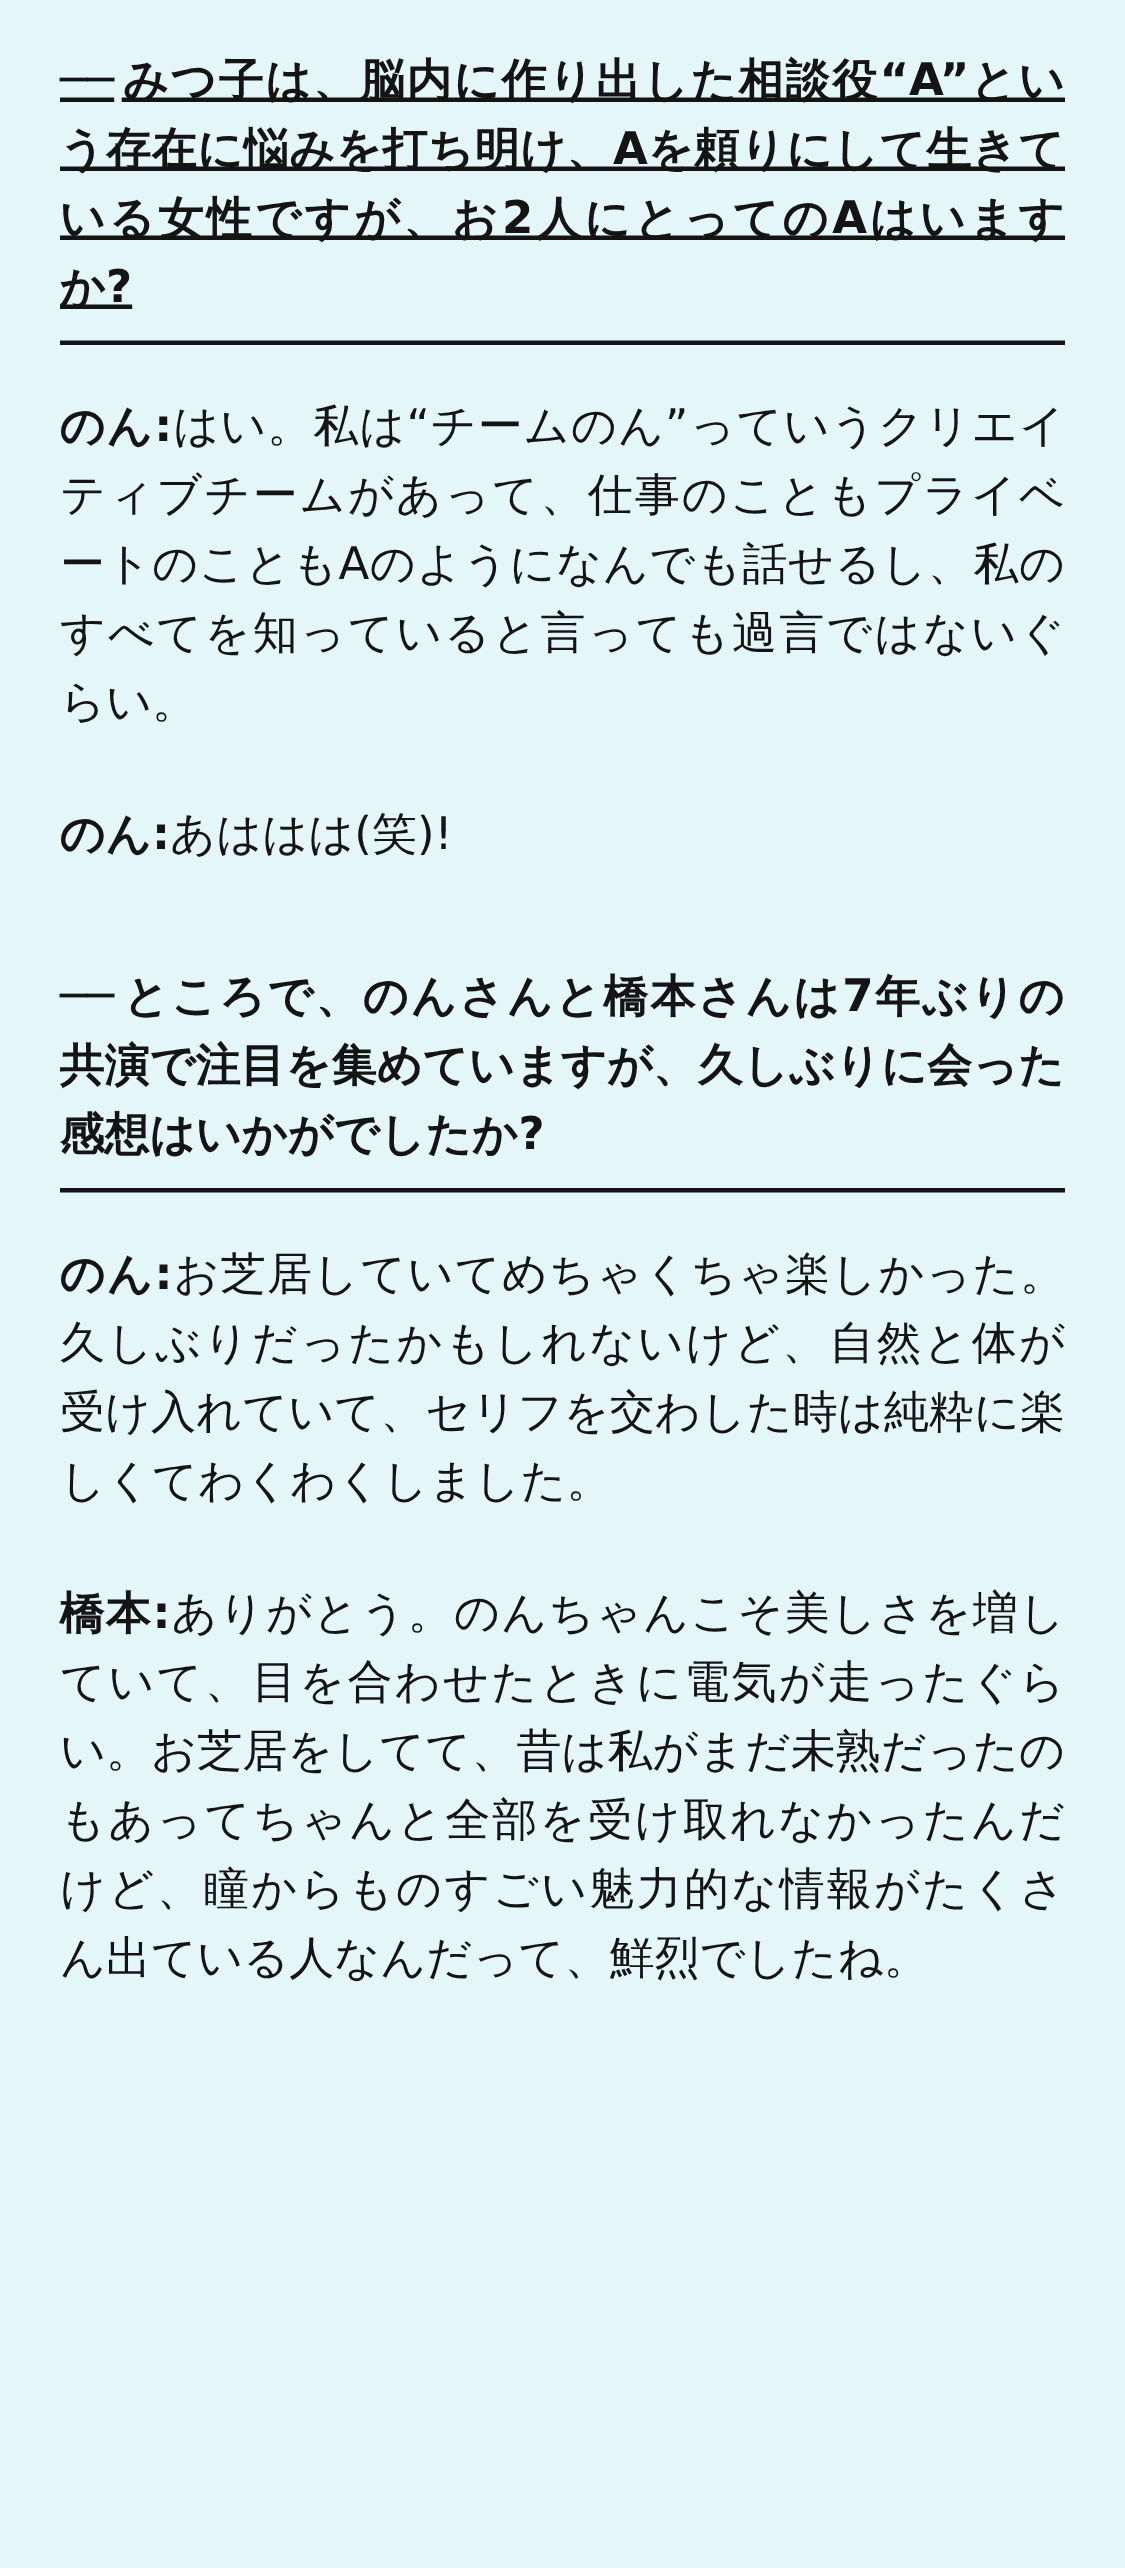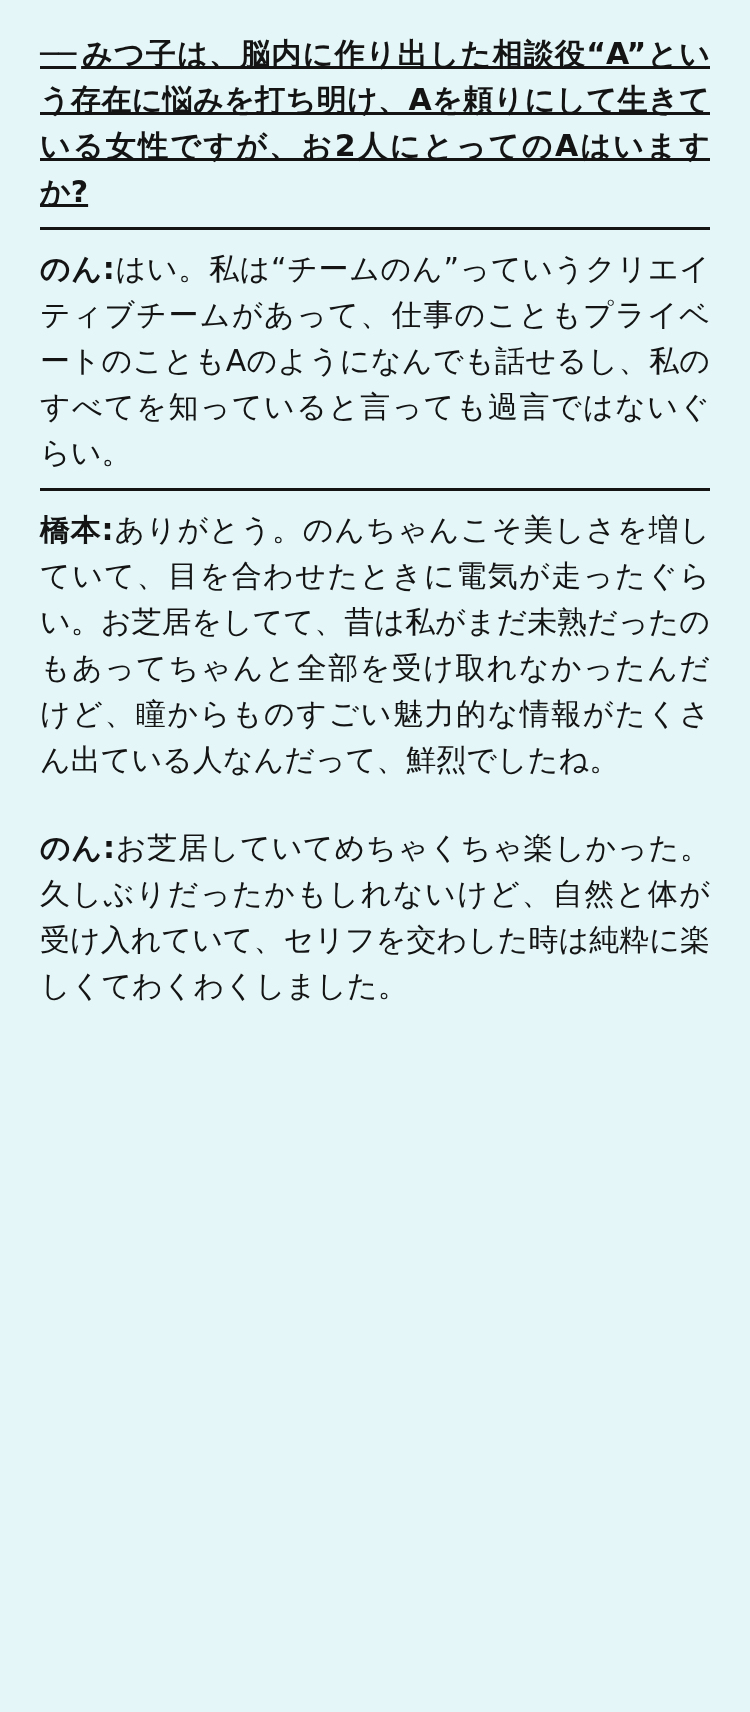--- a/index.html
+++ b/index.html
@@ -38,41 +38,43 @@
   .divider {
     border: none;
     height: 3px;
     width: 100%;
     background: var(--divider);
     margin: 12px 0 0 0;
   }
   .answer {
     margin: 42px 0 0 0;
   }
-  .divider + .answer { margin-top: 16px; }
+  .divider + .answer { margin-top: 32px; }
   .speaker { font-weight: 700; }
 </style>
 </head>
 <body>
 
 <main class="article">
 
   <section class="qa-section">
     <p class="question"><span class="question-dash">──</span><span>みつ子は、脳内に作り出した相談役“A”という存在に悩みを打ち明け、Aを頼りにして生きている女性ですが、お2人にとってのAはいますか?</span></p>
 
     <hr class="divider">
 
     <p class="answer"><span class="speaker">のん</span><span class="speaker">:</span><span>はい。私は“チームのん”っていうクリエイティブチームがあって、仕事のこともプライベートのこともAのようになんでも話せるし、私のすべてを知っていると言っても過言ではないぐらい。</span></p>
 
 
+    <p class="answer"><span class="speaker">のん</span><span class="speaker">:</span><span>あははは(笑)!</span></p>
   </section>
 
   <section class="qa-section">
+    <p class="question"><span class="question-dash">──</span><span>ところで、のんさんと橋本さんは7年ぶりの共演で注目を集めていますが、久しぶりに会った感想はいかがでしたか?</span></p>
 
     <hr class="divider">
 
 
+    <p class="answer"><span class="speaker">のん</span><span class="speaker">:</span><span>お芝居していてめちゃくちゃ楽しかった。久しぶりだったかもしれないけど、自然と体が受け入れていて、セリフを交わした時は純粋に楽しくてわくわくしました。</span></p>
+
     <p class="answer"><span class="speaker">橋本</span><span class="speaker">:</span><span>ありがとう。のんちゃんこそ美しさを増していて、目を合わせたときに電気が走ったぐらい。お芝居をしてて、昔は私がまだ未熟だったのもあってちゃんと全部を受け取れなかったんだけど、瞳からものすごい魅力的な情報がたくさん出ている人なんだって、鮮烈でしたね。</span></p>
-
-    <p class="answer"><span class="speaker">のん</span><span class="speaker">:</span><span>お芝居していてめちゃくちゃ楽しかった。久しぶりだったかもしれないけど、自然と体が受け入れていて、セリフを交わした時は純粋に楽しくてわくわくしました。</span></p>
   </section>
 
 </main>
 
 </body></html>

